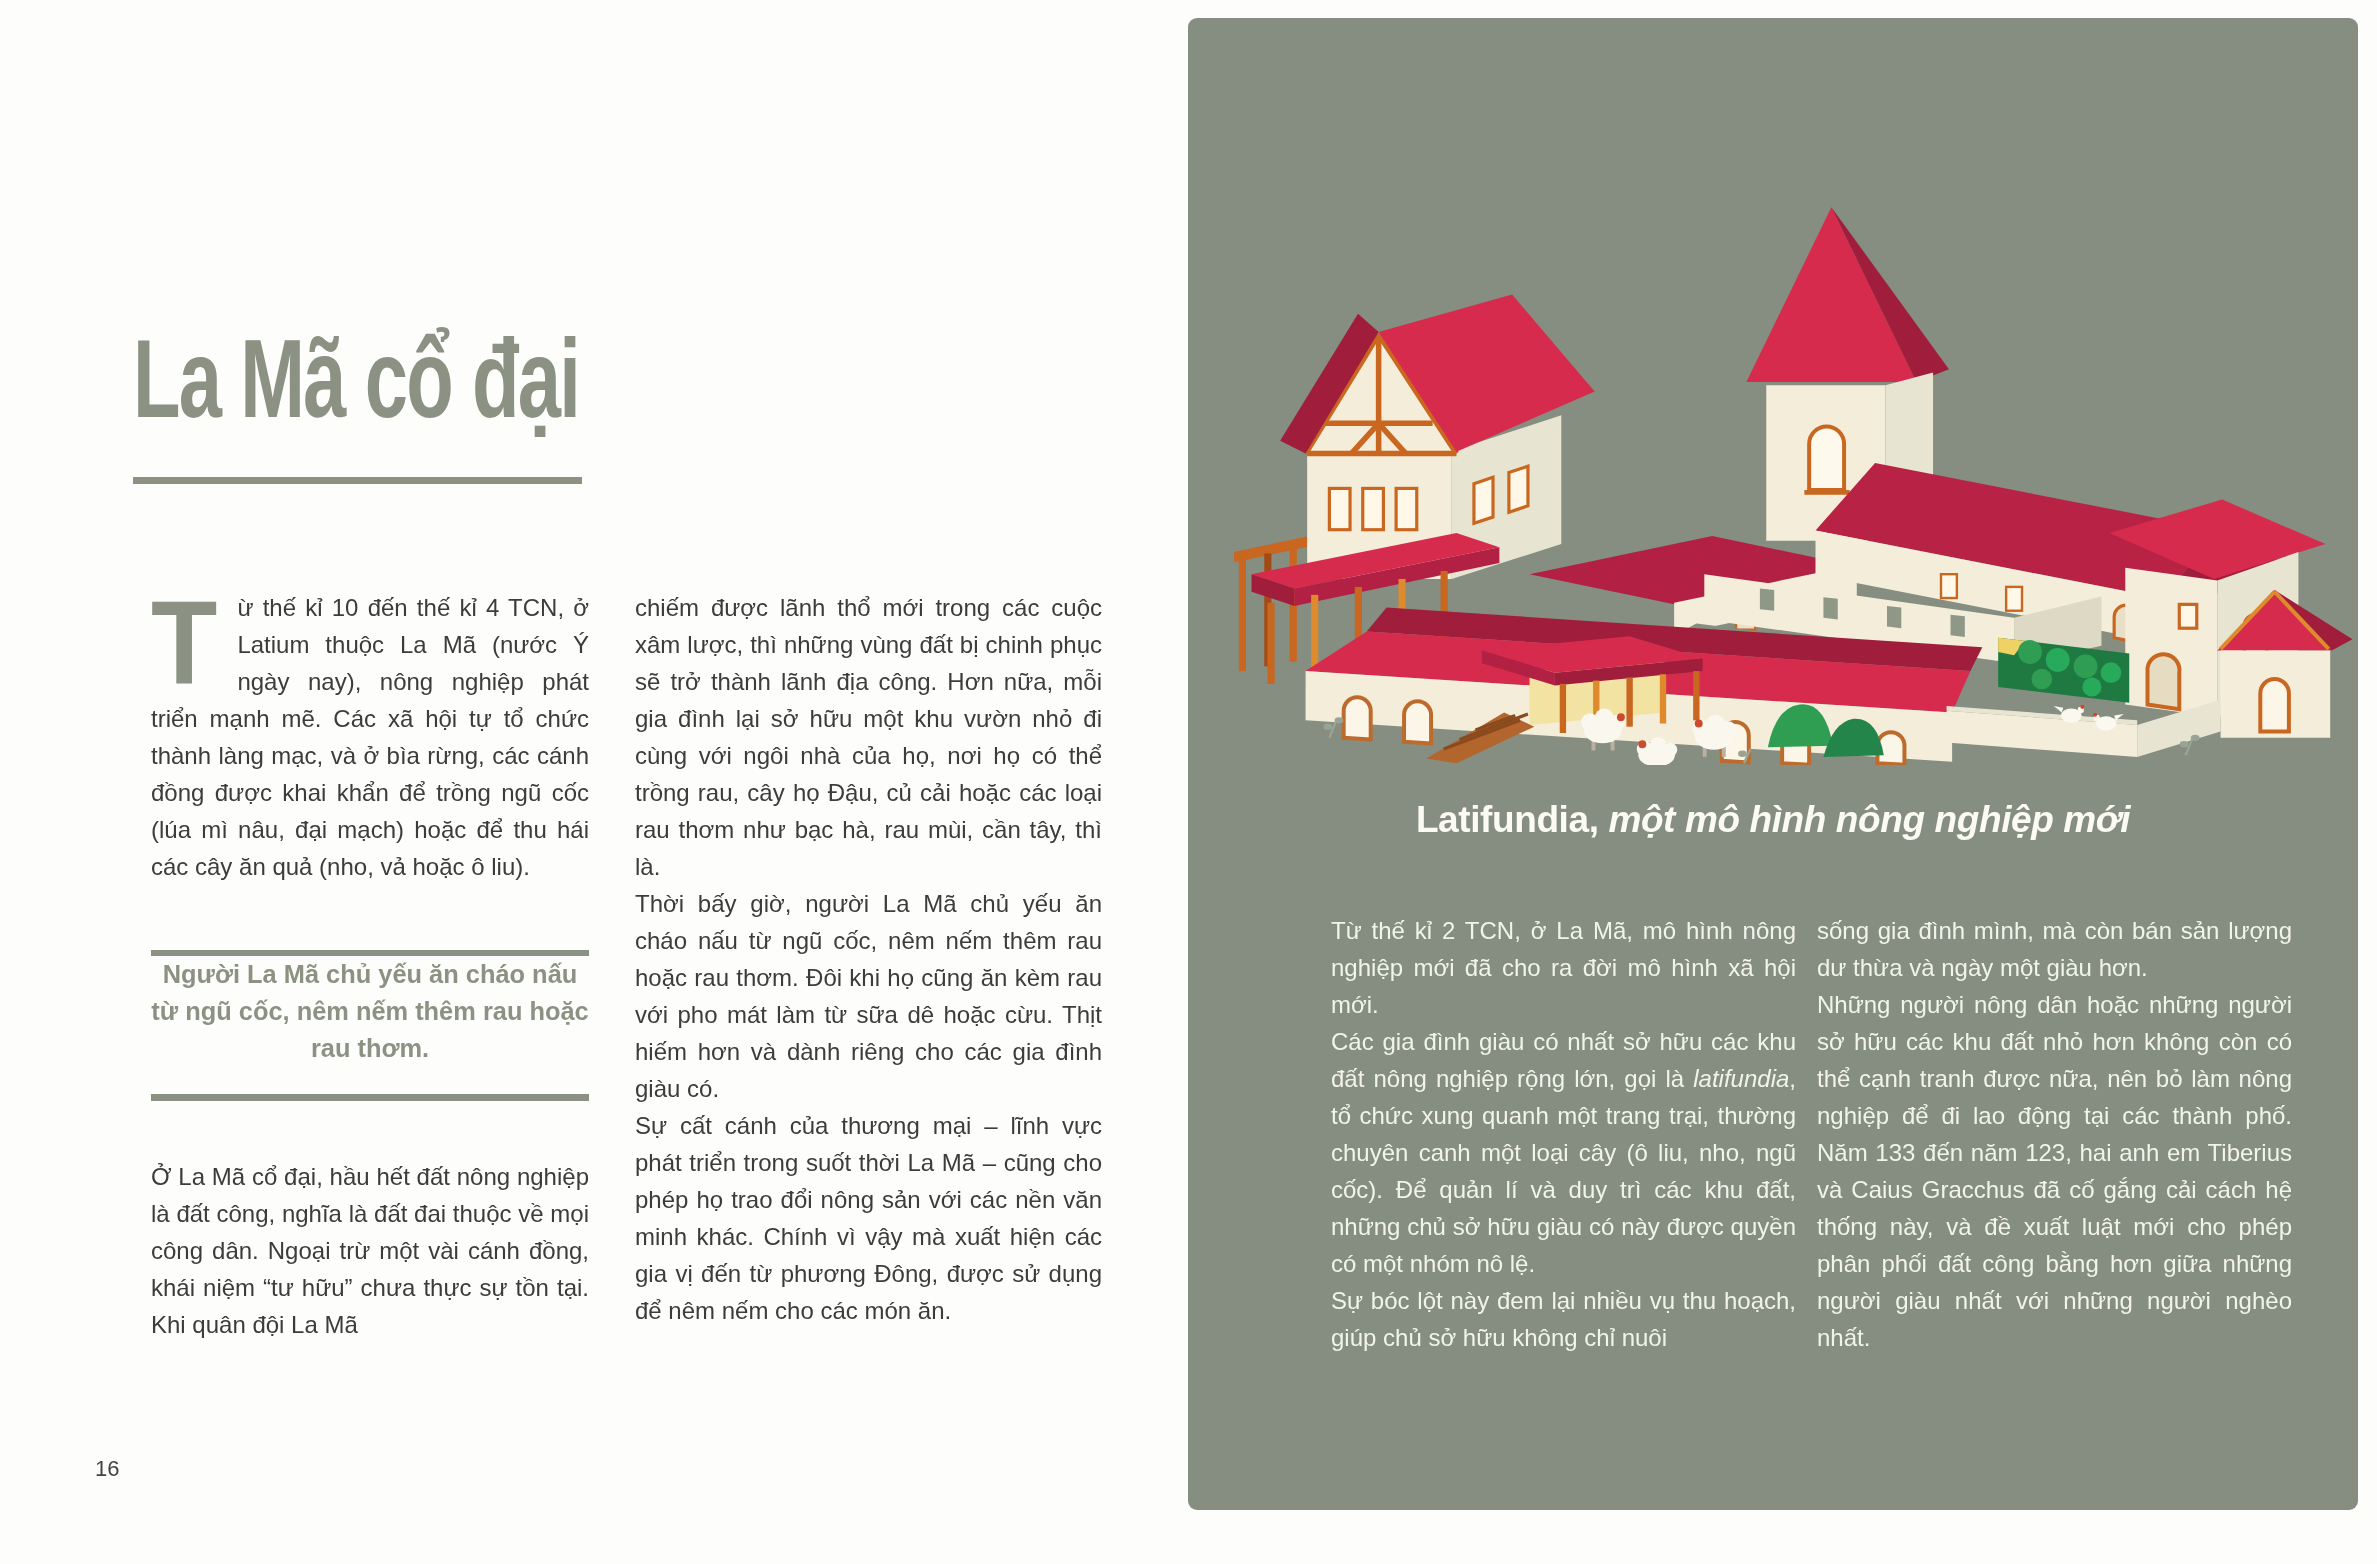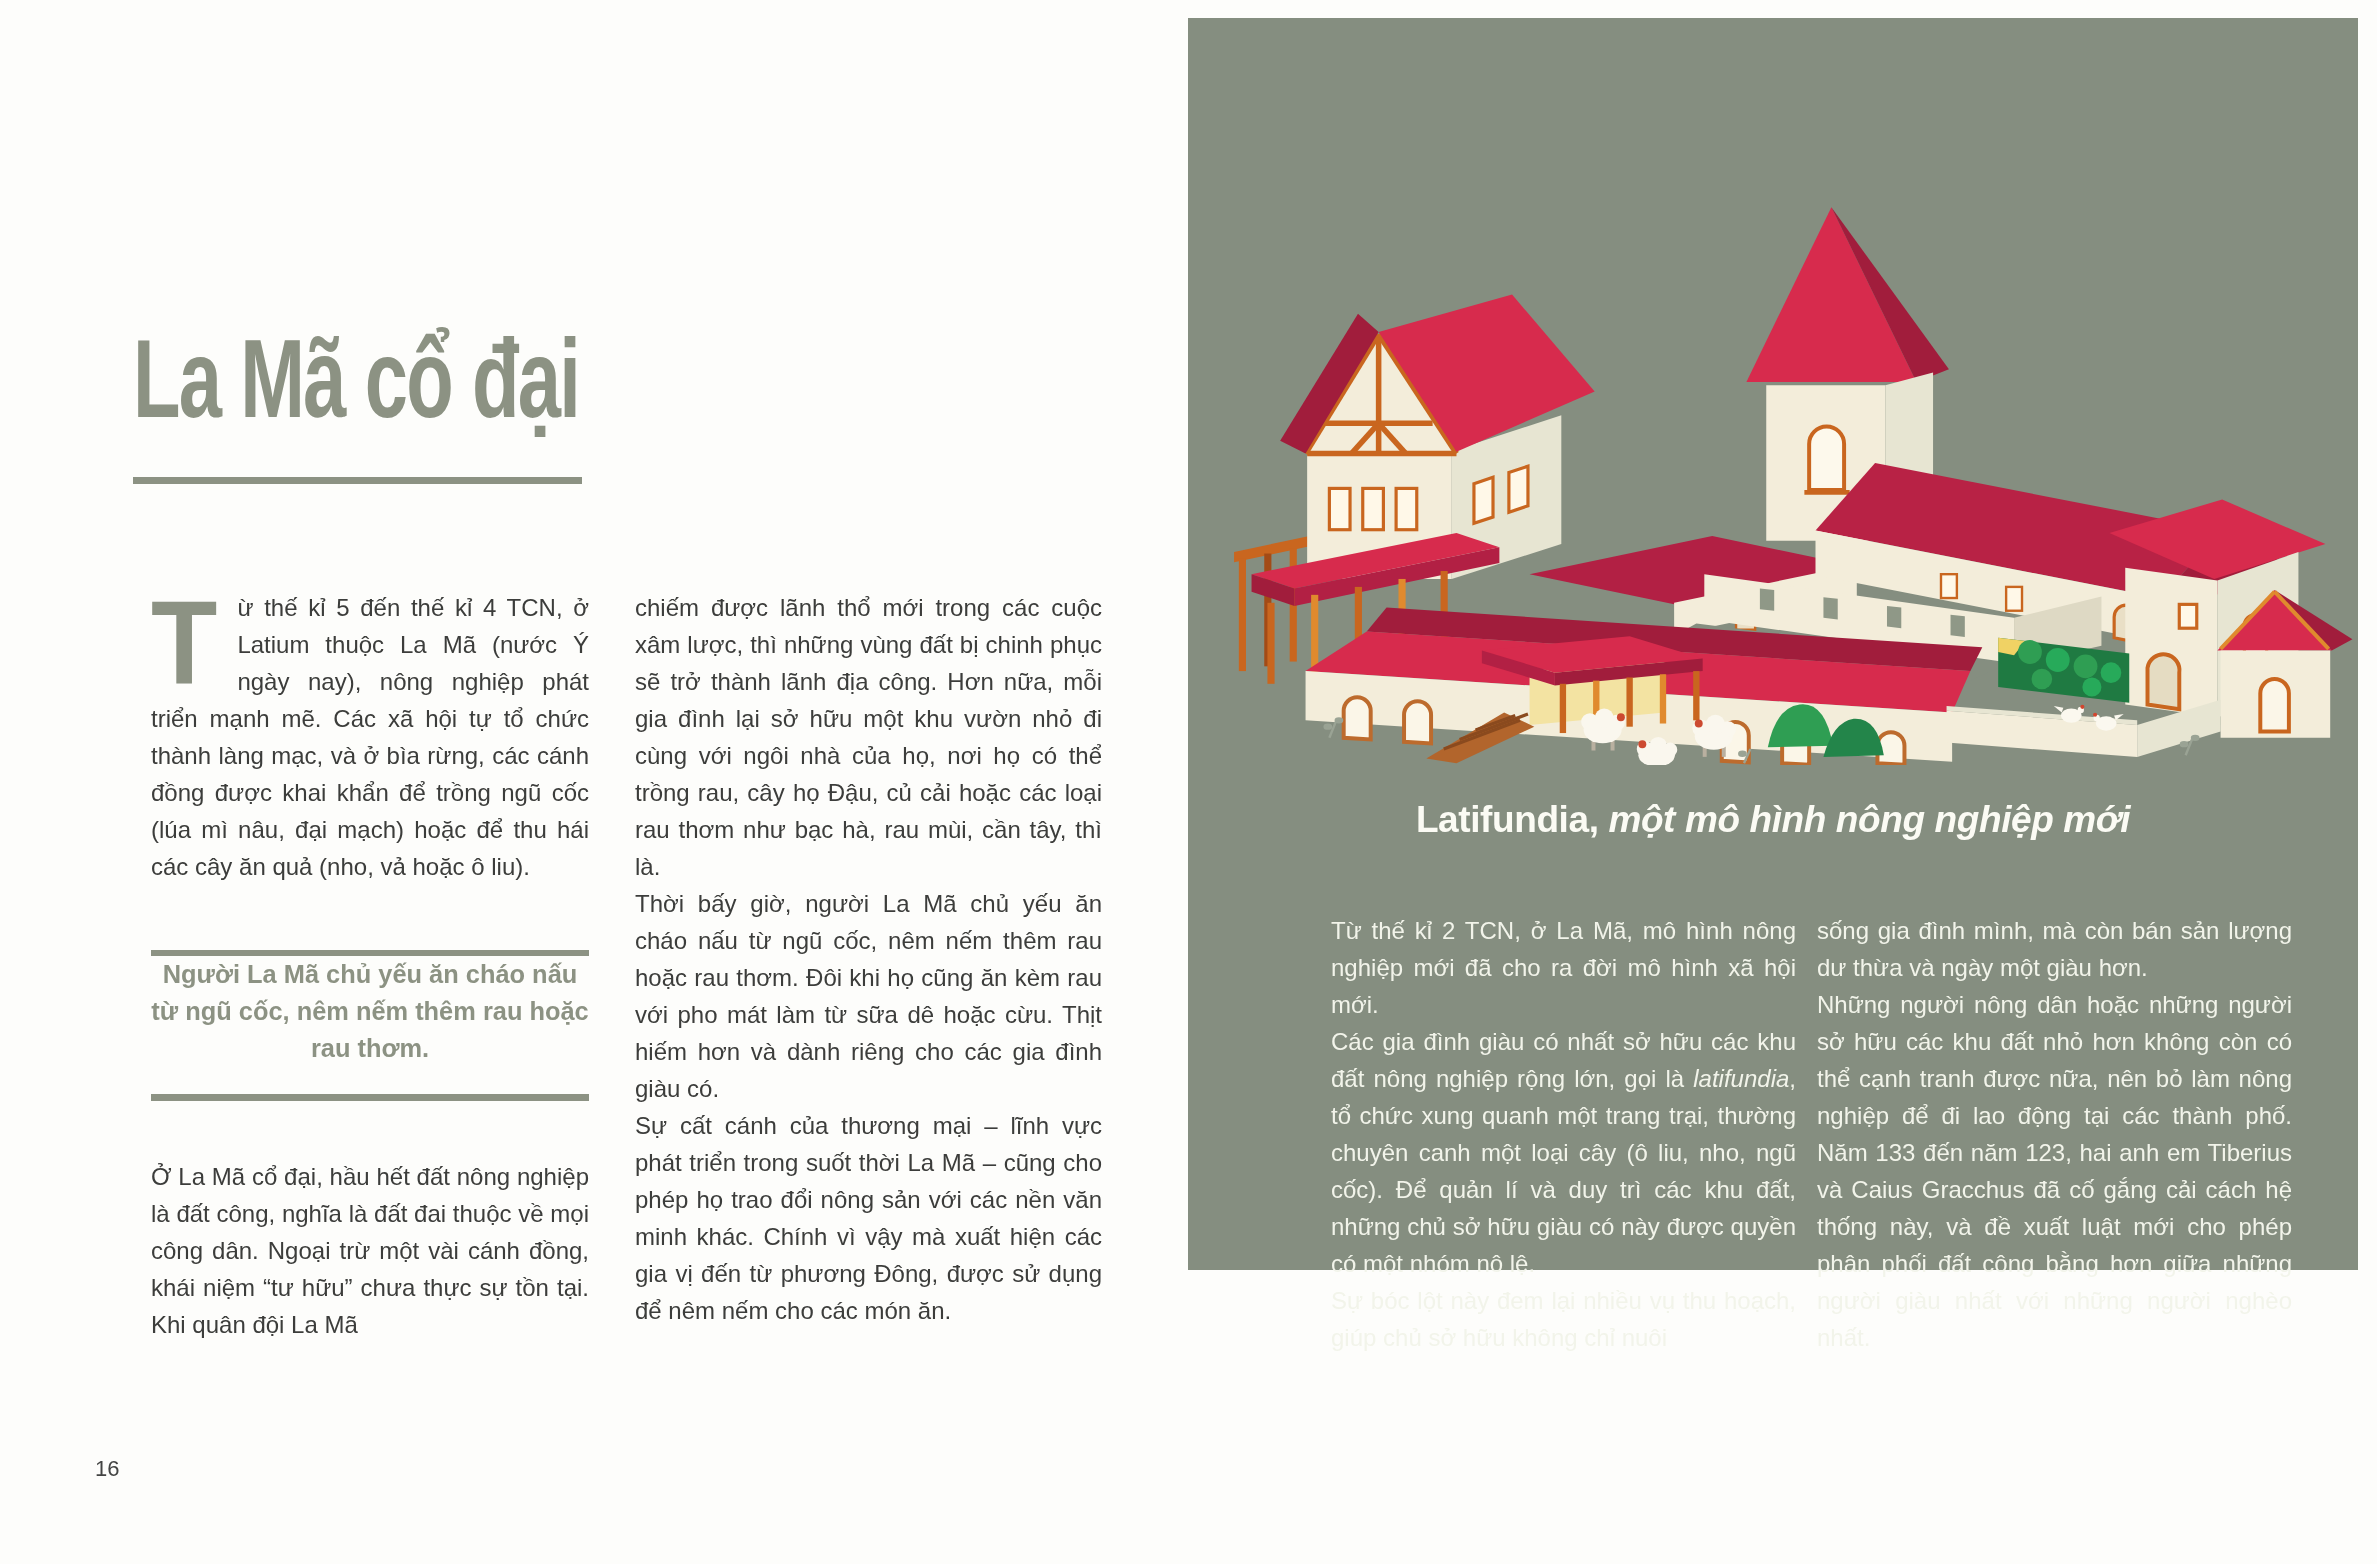--- a/index.html
+++ b/index.html
@@ -39,22 +39,23 @@
   .callout{
     margin-top:20.7px;
     font-size:25.4px;line-height:37px;font-weight:700;color:#8c9283;text-align:center;
   }
   .para-after-callout{margin-top:57px !important;}
   .page-number{
     position:absolute;left:95px;top:1456px;font-size:22px;color:#434443;
   }
   
   #panel{
-    position:absolute;left:1188px;top:17.5px;width:1170px;height:1252px;
+    position:absolute;left:1188px;top:17.5px;width:1170px;height:1492px;
     background:#858e80;
+    border-radius:9px;
   }
   #villa{position:absolute;left:0;top:0;}
   .panel-heading{
     position:absolute;left:0;top:781px;width:1170px;
     text-align:center;color:#fbfbf4;
     font-size:37px;font-weight:700;letter-spacing:-0.4px;white-space:nowrap;
   }
   .panel-heading .it{font-style:italic;}
   .panel-col{
     position:absolute;top:894px;
@@ -67,21 +68,21 @@
 </style>
 </head>
 <body>
 
 <div id="page">
 
   <div class="doc-title">La Mã cổ đại</div>
   <div class="title-rule"></div>
 
   <div class="textcol" id="col-1">
-    <p><span class="dropcap">T</span><span>ừ thế kỉ 5 đến thế kỉ 4 TCN, ở Latium thuộc La Mã (nước Ý ngày nay), nông nghiệp phát triển mạnh mẽ. Các xã hội tự tổ chức thành làng mạc, và ở bìa rừng, các cánh đồng được khai khẩn để trồng ngũ cốc (lúa mì nâu, đại mạch) hoặc để thu hái các cây ăn quả (nho, vả hoặc ô liu).</span></p>
+    <p><span class="dropcap">T</span><span>ừ thế kỉ 10 đến thế kỉ 4 TCN, ở Latium thuộc La Mã (nước Ý ngày nay), nông nghiệp phát triển mạnh mẽ. Các xã hội tự tổ chức thành làng mạc, và ở bìa rừng, các cánh đồng được khai khẩn để trồng ngũ cốc (lúa mì nâu, đại mạch) hoặc để thu hái các cây ăn quả (nho, vả hoặc ô liu).</span></p>
     <div class="callout-rule rule-top"></div>
     <p class="callout">Người La Mã chủ yếu ăn cháo nấu từ ngũ cốc, nêm nếm thêm rau hoặc rau thơm.</p>
     <div class="callout-rule rule-bottom"></div>
     <p class="para-after-callout">Ở La Mã cổ đại, hầu hết đất nông nghiệp là đất công, nghĩa là đất đai thuộc về mọi công dân. Ngoại trừ một vài cánh đồng, khái niệm “tư hữu” chưa thực sự tồn tại. Khi quân đội La Mã</p>
   </div>
 
   <div class="textcol" id="col-2">
     <p>chiếm được lãnh thổ mới trong các cuộc xâm lược, thì những vùng đất bị chinh phục sẽ trở thành lãnh địa công. Hơn nữa, mỗi gia đình lại sở hữu một khu vườn nhỏ đi cùng với ngôi nhà của họ, nơi họ có thể trồng rau, cây họ Đậu, củ cải hoặc các loại rau thơm như bạc hà, rau mùi, cần tây, thì là.</p>
     <p>Thời bấy giờ, người La Mã chủ yếu ăn cháo nấu từ ngũ cốc, nêm nếm thêm rau hoặc rau thơm. Đôi khi họ cũng ăn kèm rau với pho mát làm từ sữa dê hoặc cừu. Thịt hiếm hơn và dành riêng cho các gia đình giàu có.</p>
     <p>Sự cất cánh của thương mại – lĩnh vực phát triển trong suốt thời La Mã – cũng cho phép họ trao đổi nông sản với các nền văn minh khác. Chính vì vậy mà xuất hiện các gia vị đến từ phương Đông, được sử dụng để nêm nếm cho các món ăn.</p>

